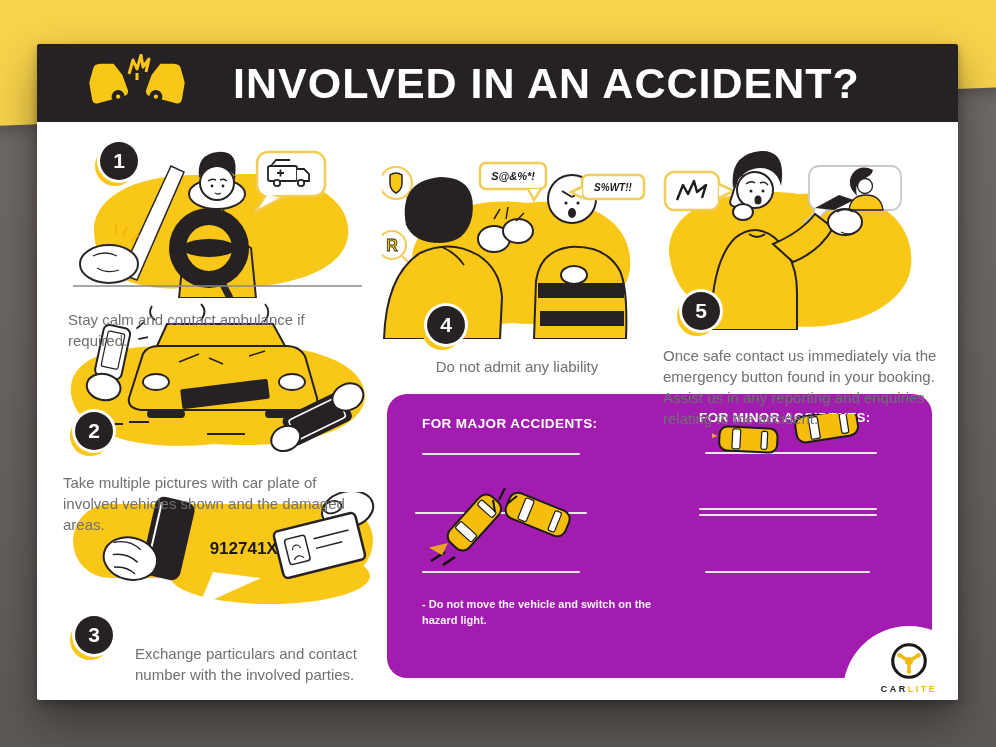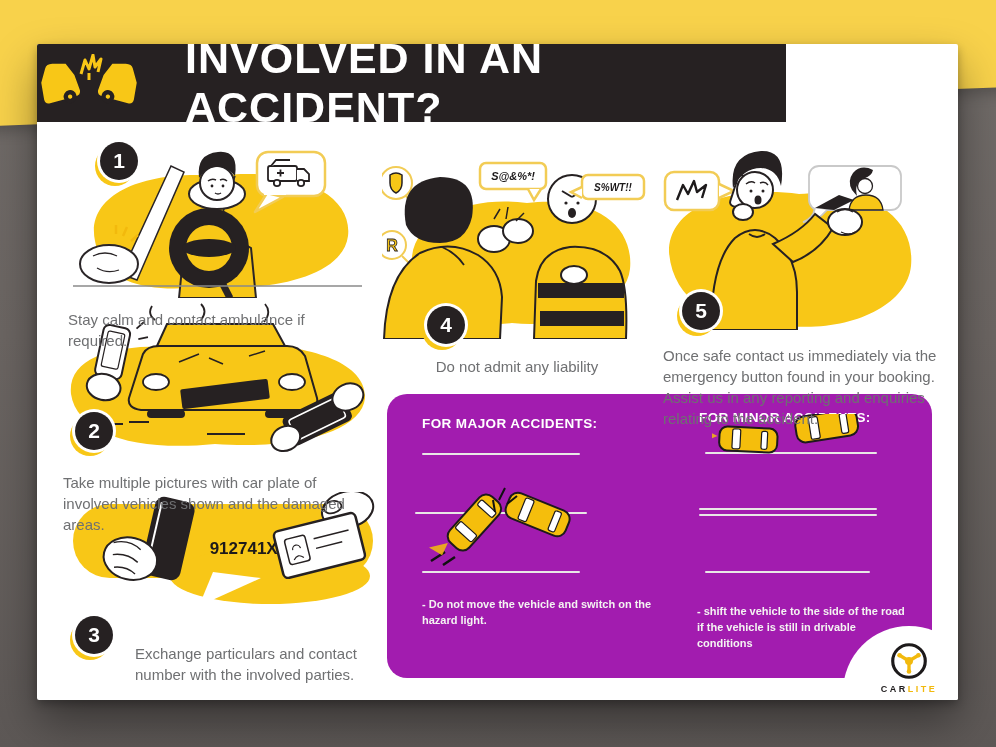--- a/index.html
+++ b/index.html
@@ -3,22 +3,22 @@
 <meta charset="utf-8">
 <style>
   html,body{margin:0;padding:0;background:#5f5a58;}
   *{box-sizing:border-box;font-family:"Liberation Sans",sans-serif;}
   .stage{position:relative;width:996px;height:747px;margin:0 auto;overflow:hidden;
          background:linear-gradient(180deg,#716c69 0%,#6b6562 45%,#5d5856 100%);}
   .band{position:absolute;left:-40px;top:-26px;width:1100px;height:132px;background:#F8D24B;
         transform:rotate(-2.2deg);box-shadow:0 6px 14px rgba(0,0,0,.22);}
   .poster{position:absolute;left:37px;top:44px;width:921px;height:656px;background:#ffffff;
           border-radius:2px;overflow:hidden;box-shadow:0 22px 45px rgba(0,0,0,.40),0 4px 10px rgba(0,0,0,.28);}
-  .hdr{position:absolute;left:0;top:0;width:749px;height:78px;background:#262122;
-       display:flex;align-items:center;}
+  .hdr{position:absolute;left:0;top:0;width:921px;height:78px;background:#262122;
+       display:flex;align-items:center;padding-left:48px;}
   .hdr h1{margin:0 0 0 44px;color:#fff;font-size:43px;font-weight:800;letter-spacing:1px;}
   .crash{width:104px;height:58px;flex:0 0 auto;}
 
   .num{position:absolute;width:38px;height:38px;border-radius:50%;background:#262122;color:#fff;
        display:flex;align-items:center;justify-content:center;font-size:21px;font-weight:800;
        box-shadow:0 0 0 3px #ffffff,-4px 5px 0 1px #F8C717;z-index:4;}
   .n1{left:63px;top:98px;} .n2{left:38px;top:368px;} .n3{left:38px;top:572px;}
   .n4{left:390px;top:262px;} .n5{left:645px;top:248px;}
 
   .ill{position:absolute;z-index:2;}
@@ -303,21 +303,20 @@
           <rect x="42" y="3" width="6" height="18" rx="2" fill="#fff" stroke="#1d1a1b" stroke-width="1.2"></rect>
         </g>
         <g transform="translate(82,4) rotate(-9)">
           <rect x="0" y="0" width="62" height="26" rx="9" fill="#F5BE0C" stroke="#1d1a1b" stroke-width="2"></rect>
           <rect x="14" y="2" width="9" height="22" rx="2" fill="#fff" stroke="#1d1a1b" stroke-width="1.2"></rect>
           <rect x="45" y="3" width="7" height="20" rx="2" fill="#fff" stroke="#1d1a1b" stroke-width="1.2"></rect>
         </g>
       </svg>
 
       <p class="pnote pn-major">- Do not move the vehicle and switch on the hazard light.</p>
-      <p class="pnote pn-minor">- shift the vehicle to the side of the road if the vehicle is still in drivable conditions</p>
     </section>
 
     <div class="cutout">
       <svg width="42" height="42" viewBox="0 0 40 40">
         <circle cx="20" cy="20" r="15.5" fill="#fff" stroke="#1d1a1b" stroke-width="3"></circle>
         <g stroke="#F2B90D" stroke-width="3.2" stroke-linecap="round">
           <line x1="20" y1="20" x2="20" y2="30"></line>
           <line x1="20" y1="20" x2="11" y2="14.5"></line>
           <line x1="20" y1="20" x2="29" y2="14.5"></line>
         </g>

